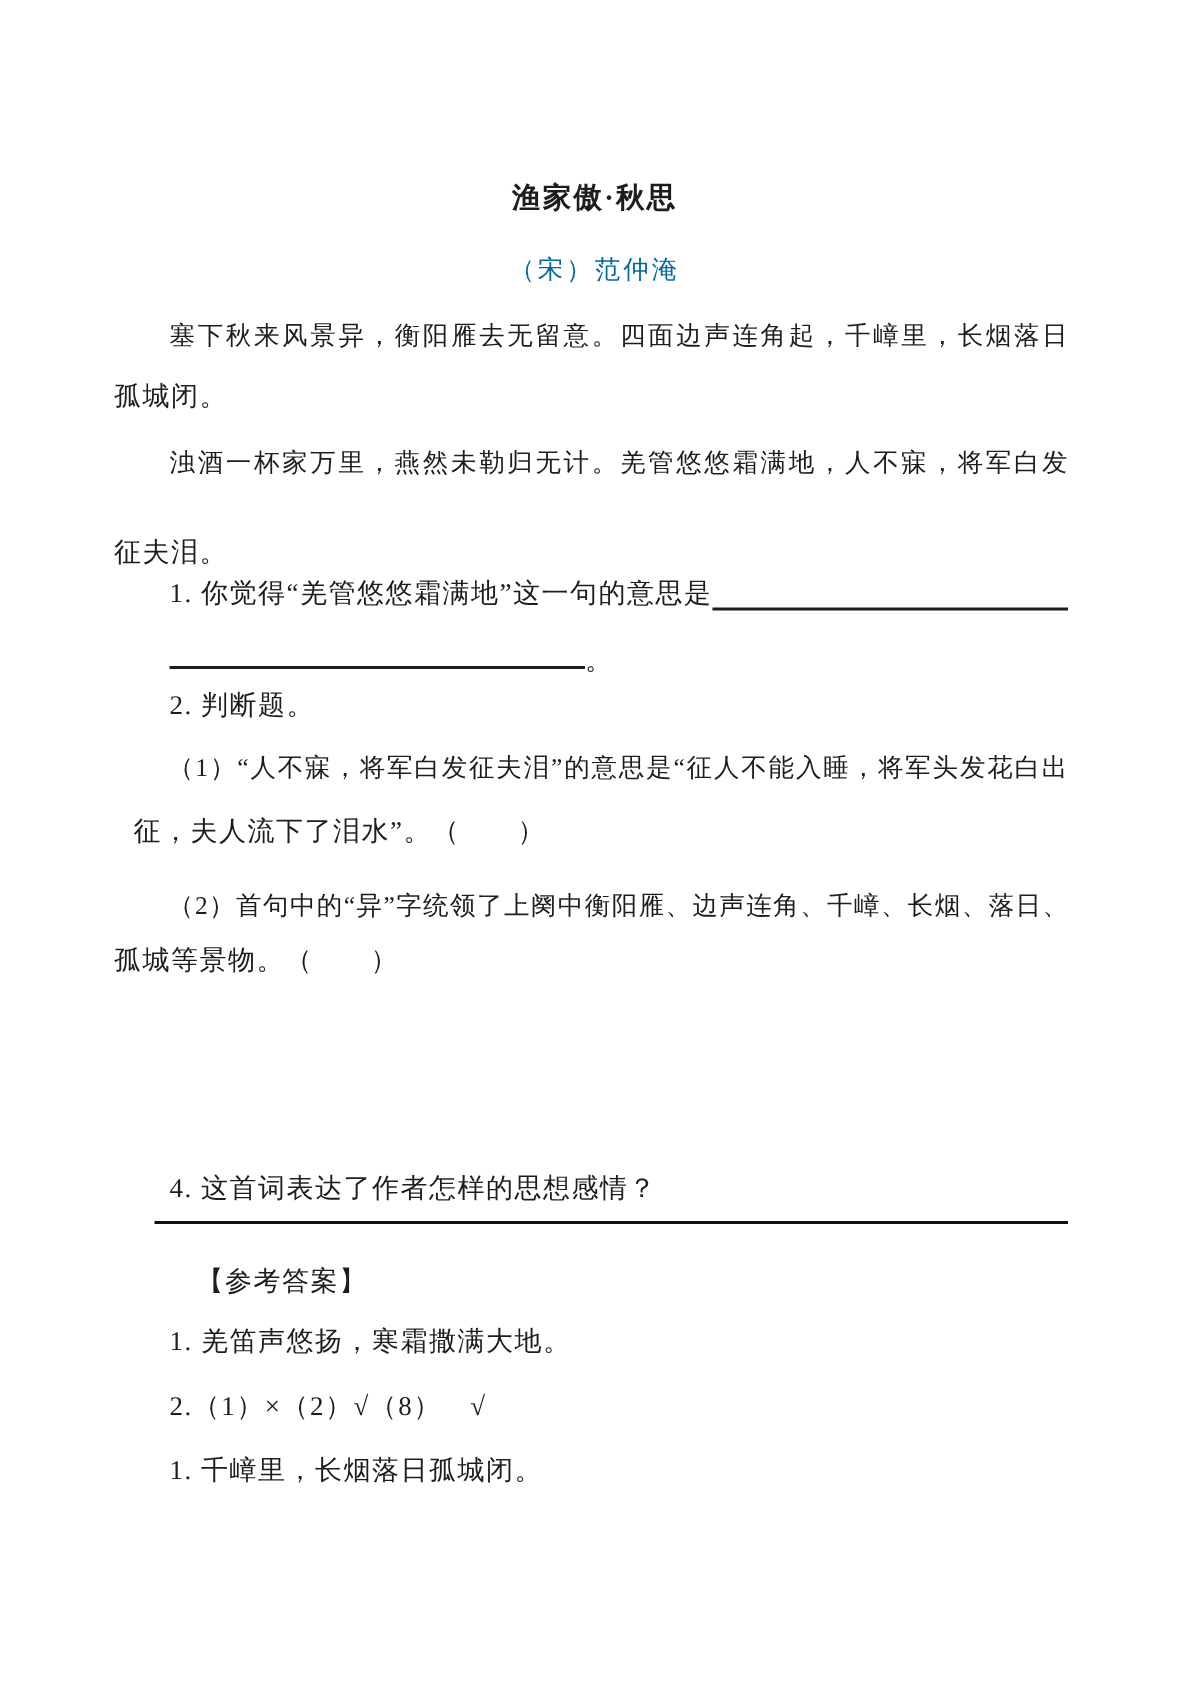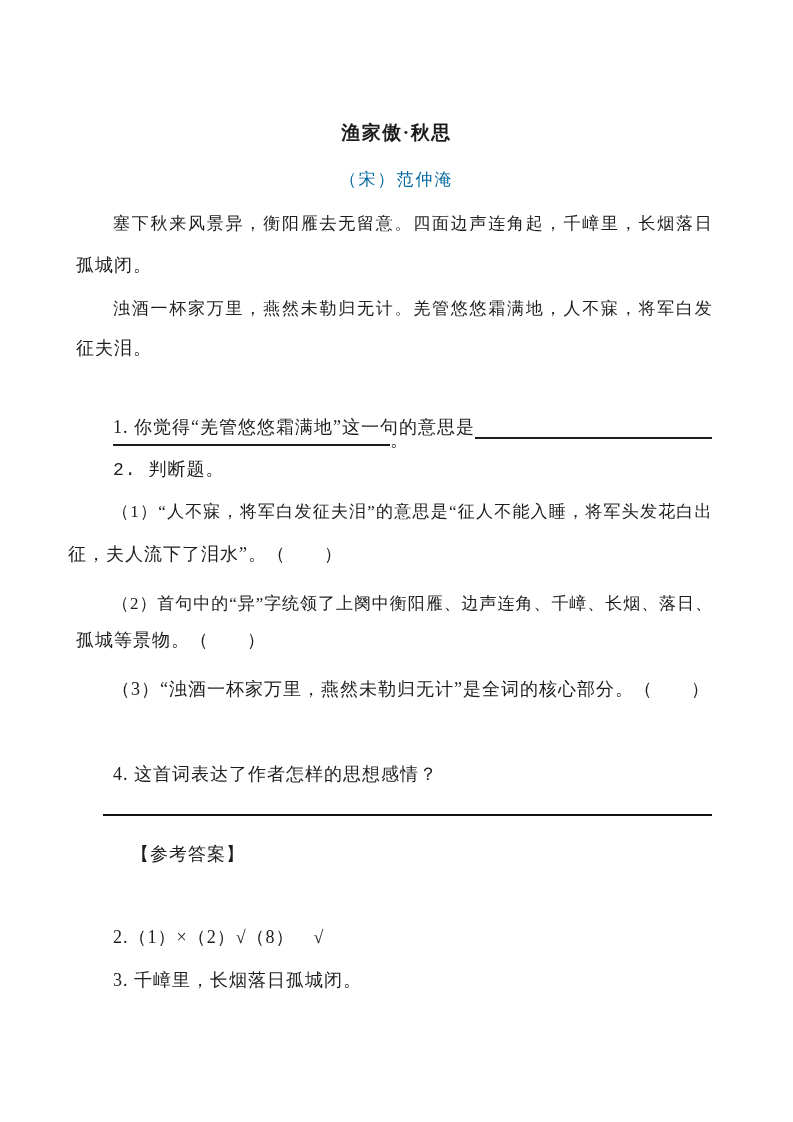--- a/index.html
+++ b/index.html
@@ -34,21 +34,21 @@
   }
   .fit span{flex:0 0 auto;}
   .indent-poem{padding-left:37px;}
   .indent-sub{padding-left:36px;}
   .q1row{
     display:flex;
     align-items:flex-end;
     left:113px;width:599px;
     white-space:nowrap;
   }
-  .q1row .txt{flex:0 0 auto;margin-top:32px;}
+  .q1row .txt{flex:0 0 auto;}
   .blank-fill{
     flex:1 1 auto;
     border-bottom:2px solid #1d1d1d;
     height:20px;
   }
   .blank-fixed{
     display:inline-block;
     width:277px;
     height:20px;
     border-bottom:2px solid #1d1d1d;
@@ -137,31 +137,31 @@
       <span>，</span>
       <span>人</span>
       <span>不</span>
       <span>寐</span>
       <span>，</span>
       <span>将</span>
       <span>军</span>
       <span>白</span>
       <span>发</span>
     </div>
-  <div class="ln" style="top:336px;left:76px;">征夫泪。</div>
+  <div class="ln" style="top:356px;left:76px;">征夫泪。</div>
 
   <div class="ln q1row" style="top:383px;">
     <span class="txt">1. 你觉得“羌管悠悠霜满地”这一句的意思是</span>
     <span class="blank-fill"></span>
   </div>
   <div class="ln" style="top:424px;left:113px;">
     <span class="blank-fixed"></span><span>。</span>
   </div>
 
-  <div class="ln" style="top:458px;left:113px;font-family:Liberation Mono, monospace;">2. 判断题。</div>
+  <div class="ln" style="top:458px;left:113px;">2. 判断题。</div>
 
   <div class="ln fit indent-sub" style="top:500px;">
       <span>（</span>
       <span>1</span>
       <span>）</span>
       <span>“</span>
       <span>人</span>
       <span>不</span>
       <span>寐</span>
       <span>，</span>
@@ -186,21 +186,21 @@
       <span>睡</span>
       <span>，</span>
       <span>将</span>
       <span>军</span>
       <span>头</span>
       <span>发</span>
       <span>花</span>
       <span>白</span>
       <span>出</span>
     </div>
-  <div class="ln" style="top:542px;left:68px;">征，夫人流下了泪水”。（　　）</div>
+  <div class="ln" style="top:542px;left:89px;">征，夫人流下了泪水”。（　　）</div>
 
   <div class="ln fit indent-sub" style="top:592px;">
       <span>（</span>
       <span>2</span>
       <span>）</span>
       <span>首</span>
       <span>句</span>
       <span>中</span>
       <span>的</span>
       <span>“</span>
@@ -227,24 +227,24 @@
       <span>、</span>
       <span>长</span>
       <span>烟</span>
       <span>、</span>
       <span>落</span>
       <span>日</span>
       <span>、</span>
     </div>
   <div class="ln" style="top:628px;left:76px;text-align:right;">孤城等景物。（　　）</div>
 
-  <div class="ln" style="top:677px;left:112px;">（3）“浊酒一杯家万里，燕然未勒归无计”是全词的核心部分。（　　）</div>
-
-
-  <div class="ln" style="top:762px;left:113px;">4. 这首词表达了作者怎样的思想感情？</div>
+
+
+  <div class="ln" style="top:780px;left:113px;">4. 这首词表达了作者怎样的思想感情？</div>
 
   <div class="divider"></div>
 
   <div class="ln" style="top:842px;left:113px;margin-left:18px;">【参考答案】</div>
+  <div class="ln" style="top:882px;left:113px;">1. 羌笛声悠扬，寒霜撒满大地。</div>
   <div class="ln" style="top:925px;left:113px;">2.（1）×（2）√（8）　√</div>
-  <div class="ln" style="top:968px;left:113px;">3. 千嶂里，长烟落日孤城闭。</div>
+  <div class="ln" style="top:968px;left:113px;">1. 千嶂里，长烟落日孤城闭。</div>
 
 </div>
 
 </body></html>

